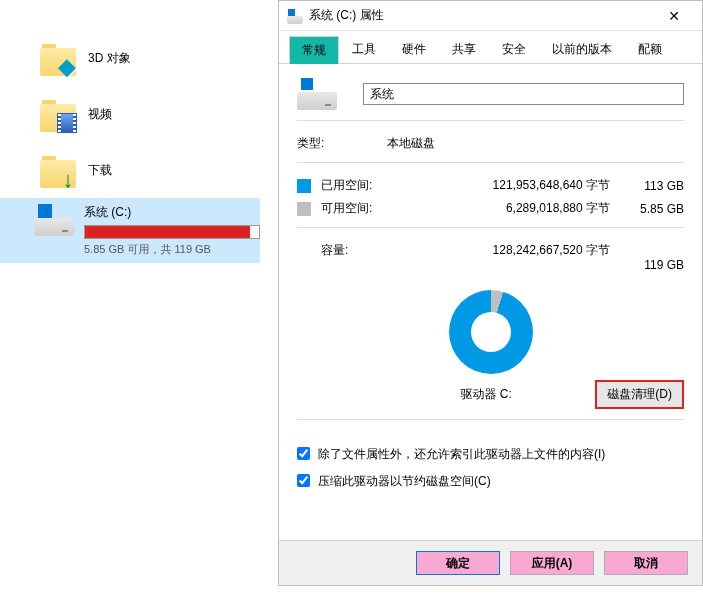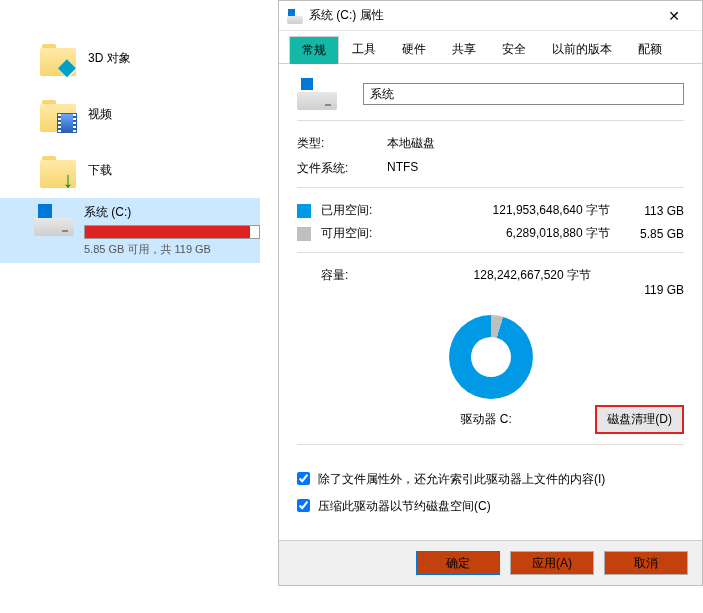--- a/index.html
+++ b/index.html
@@ -46,39 +46,39 @@
 .kv .v { }
 
 .space-row { display:flex; align-items:center; margin-bottom:6px; }
 .sq { width:14px; height:14px; margin-right:10px; }
 .sq.used { background:#0099e5; }
 .sq.free { background:#bfbfbf; }
 .space-row .lbl { width: 90px; }
 .space-row .bytes { flex:1; text-align:right; padding-right: 18px; }
 .space-row .human { width: 56px; text-align:right; }
 
-.cap-row { display:flex; margin: 14px 0 6px; padding-left:24px;gap:19px; }
+.cap-row { display:flex; margin: 14px 0 6px; padding-left:24px; }
 .cap-row .lbl { width:76px; }
 .cap-row .bytes { flex:1; text-align:right; padding-right:18px; }
 .cap-row .human { width:56px; text-align:right;margin-top:16px; }
 
 .donut-wrap { display:flex; align-items:center; justify-content:center; margin: 18px 0 6px; }
 .donut { width:84px; height:84px; border-radius:50%; background: conic-gradient(#bfbfbf 0 17deg, #0099e5 17deg 360deg); position:relative; }
 .donut::after { content:""; position:absolute; inset:22px; background:#fff; border-radius:50%; }
 
 .drive-label-row { display:flex; align-items:center; margin-top:6px; }
 .drive-label-row .lbl { flex:1; text-align:center; padding-left:80px; }
 .cleanup-btn { border:2px solid #d22; padding:4px 10px; background:#e6e6e6; cursor:pointer; }
 
 .checks { margin-top: 26px; }
 .check-row { display:flex; align-items:flex-start; margin-bottom:10px; }
 .check-row input { margin-right:8px; margin-top:1px; }
 
 .footer { border-top:1px solid #d0d0d0; padding: 10px 14px; display:flex; justify-content:flex-end; gap:10px; background:#f0f0f0; }
-.footer button { width:84px; height:24px; border:1px solid #adadad; background:#c2410c; cursor:pointer; }
+.footer button { width:84px; height:24px; border:1px solid #adadad; background:#f9a8d4; cursor:pointer;font-weight:bold; }
 .footer button.primary { border-color:#0078d7; }
 
 .overlay-3d { color:#00a0c6; font-size:22px; font-weight:bold; text-shadow:1px 1px 0 #fff; }
 .overlay-film { width:20px; height:20px; background:linear-gradient(#6aa8ff,#2b5fb0); border:1px solid #2b5fb0; }
 .overlay-film::before,.overlay-film::after { content:""; position:absolute; width:3px; top:0; bottom:0; background:repeating-linear-gradient(#fff 0 2px,#2b5fb0 2px 4px); }
 .overlay-film::before{left:0} .overlay-film::after{right:0}
 .overlay-arrow { width:20px; height:20px; display:flex; align-items:center; justify-content:center; color:#0b8a2e; font-size:22px; }
 </style>
 </head>
 <body>
@@ -154,24 +154,20 @@
           <div class="drive-body"></div>
           <div class="drive-slot"></div>
       </div>
       <input class="namebox" value="系统" style="">
     </div>
     <hr class="hr">
 
     <div class="kv">
         <span class="k">类型:</span>
         <span class="v">本地磁盘</span>
-      </div>
-    <div class="kv">
-        <span class="k">文件系统:</span>
-        <span class="v">NTFS</span>
       </div>
 
     <hr class="hr">
 
     <div class="space-row">
       <div class="sq used"></div>
       <span class="lbl">已用空间:</span>
       <span class="bytes">121,953,648,640 字节</span>
       <span class="human">113 GB</span>
     </div>

